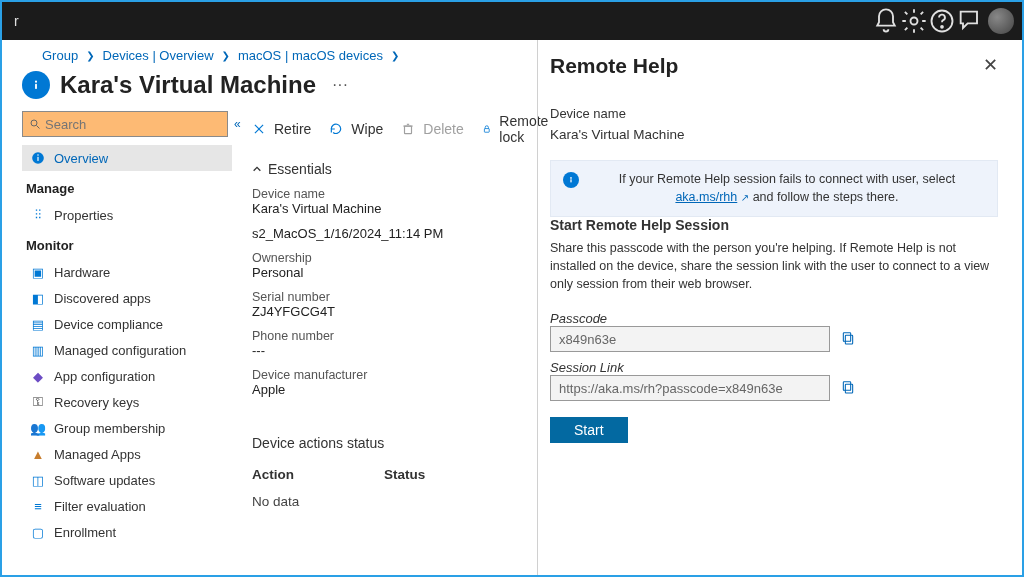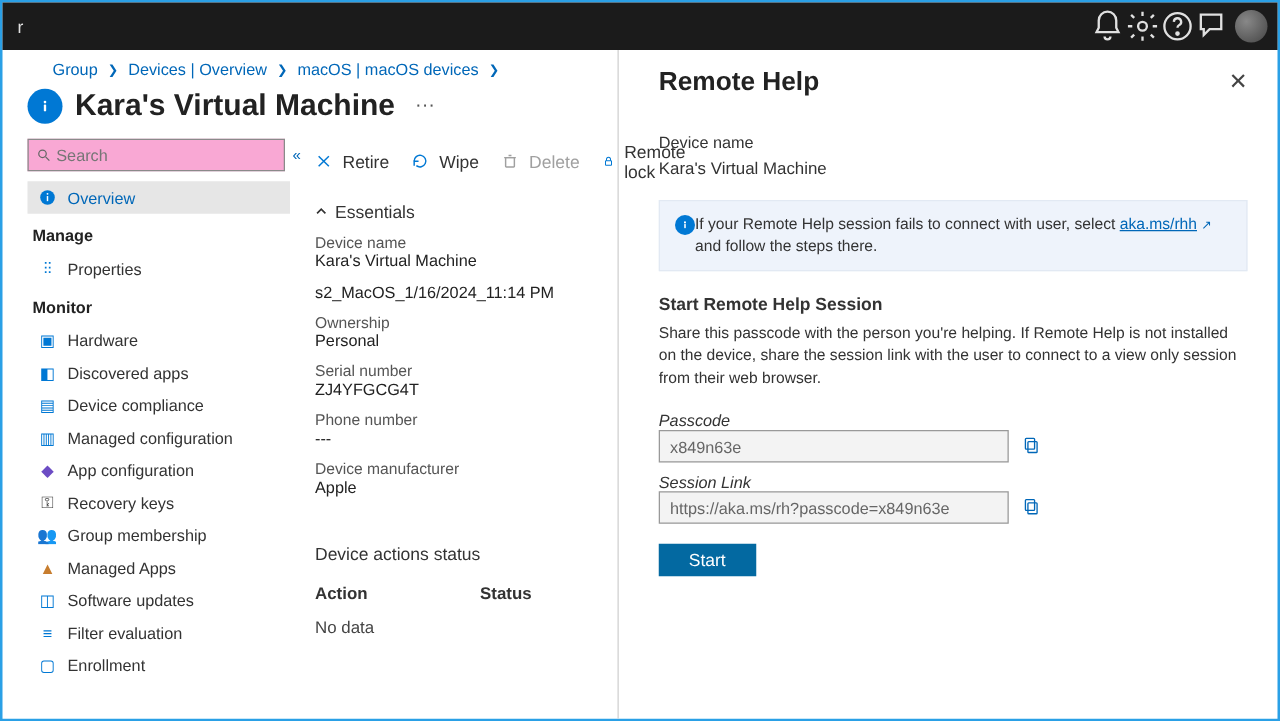--- a/index.html
+++ b/index.html
@@ -21,21 +21,21 @@
   .devcol { flex: 1; display: flex; flex-direction: column; padding: 0 0 0 20px; min-width: 0; }
   .titlebar { display: flex; align-items: center; gap: 10px; padding: 8px 0 12px 0; }
   .info-badge { width: 28px; height: 28px; border-radius: 50%; background: #0078d4; display:flex;align-items:center;justify-content:center; }
   .info-badge svg { width: 16px; height: 16px; fill: #fff; }
   .page-title { font-size: 24px; font-weight: 600; color: #222; }
   .ellipsis { color: #555; padding: 0 6px; cursor: pointer; }
   .devrow { display: flex; gap: 20px; flex: 1; min-height: 0; }
   
   .sidenav { width: 210px; display: flex; flex-direction: column; font-size: 13px; }
   .searchwrap { display: flex; align-items: center; gap: 6px; margin-bottom: 8px; }
-  .searchbox { flex: 1; display: flex; align-items: center; border: 1px solid #8a8a8a; height: 26px; padding: 0 6px; background: #f9a8d4; }
+  .searchbox { flex: 1; display: flex; align-items: center; border: 1px solid #8a8a8a; height: 26px; padding: 0 6px; background: #fdba74; }
   .searchbox svg { width: 12px; height: 12px; stroke: #666; fill: none; stroke-width: 2; }
   .searchbox input { border: none; outline: none; font-size: 13px; flex: 1; margin-left: 4px; background: transparent; }
   .collapse-btn { color: #0067b8; font-size: 12px; cursor: pointer; }
   .navitem { display: flex; align-items: center; gap: 8px; padding: 5px 8px; cursor: pointer; color: #333; }
   .navitem.active { background: #e6e6e6; color: #0067b8; }
   .navitem .nicon { width: 16px; height: 16px; display: flex; align-items: center; justify-content: center; font-size: 13px; }
   .navhead { font-weight: 600; font-size: 13px; padding: 10px 4px 6px 4px; color: #222; }
   
   .centercol { flex: 1; display: flex; flex-direction: column; min-width: 0; padding-right: 8px; }
   .toolbar { display: flex; align-items: center; gap: 18px; padding: 2px 0 12px 0; font-size: 14px; color: #333; }
@@ -47,27 +47,27 @@
   .ess-head svg { width: 10px; height: 10px; }
   .ess-field { margin-bottom: 10px; }
   .ess-field .lbl { font-size: 12.5px; color: #555; }
   .ess-field .val { font-size: 13px; color: #222; }
   .actions-section { margin-top: 24px; }
   .actions-head { font-size: 14px; color: #333; margin-bottom: 16px; }
   .actions-table { font-size: 13.5px; }
   .actions-th { display: flex; gap: 90px; font-weight: 600; color: #333; margin-bottom: 12px; }
   .actions-row { color: #444; }
   
-  .panel { width: 528px; border-left: 1px solid #d0d0d0; padding: 14px 24px 0 32px; display: flex; flex-direction: column; font-size: 13.5px; color:#333; }
+  .panel { width: 485px; border-left: 1px solid #d0d0d0; padding: 14px 24px 0 12px; display: flex; flex-direction: column; font-size: 13.5px; color:#333; }
   .panel-head { display: flex; align-items: flex-start; margin-bottom: 28px; }
   .panel-title { font-size: 21px; font-weight: 600; color: #222; }
   .panel-close { margin-left: auto; font-size: 18px; color: #444; cursor: pointer; }
   .sub-lbl { font-size: 13px; color: #333; margin-bottom: 6px; }
   .sub-val { font-size: 13.5px; color: #333; margin-bottom: 18px; }
-  .alert { display: flex; background: #eef3fb; border: 1px solid #e2e9f3; padding: 10px 12px; margin-bottom: 18px; font-size: 12.5px; line-height: 1.4; }
+  .alert { display: flex; gap: 10px; background: #eef3fb; border: 1px solid #e2e9f3; padding: 10px 12px; font-size: 12.5px; line-height: 1.4; text-align: center; }
   .alert .abadge { width: 16px; height: 16px; border-radius: 50%; background: #0078d4; display:flex;align-items:center;justify-content:center; flex-shrink:0; margin-top:1px; }
   .alert .abadge svg { width: 10px; height: 10px; fill: #fff; }
   .alert a { color: #0067b8; text-decoration: underline; cursor: pointer; }
   .alert .ext { font-size: 10px; color:#0067b8; }
   .sec-head { font-weight: 600; font-size: 14px; margin-bottom: 6px; }
   .sec-desc { font-size: 12.5px; line-height: 1.45; margin-bottom: 14px; }
   .fldrow { display: flex; align-items: center; gap: 10px; margin-bottom: 4px; }
   .fld-lbl { font-size: 13px; margin-top: 4px; font-style: italic; }
   .txtinput { flex: 0 0 280px; border: 1px solid #999; background: #f3f3f3; padding: 4px 8px; font-size: 13px; color: #666; height: 26px; }
   .copybtn { color: #0067b8; cursor: pointer; }

